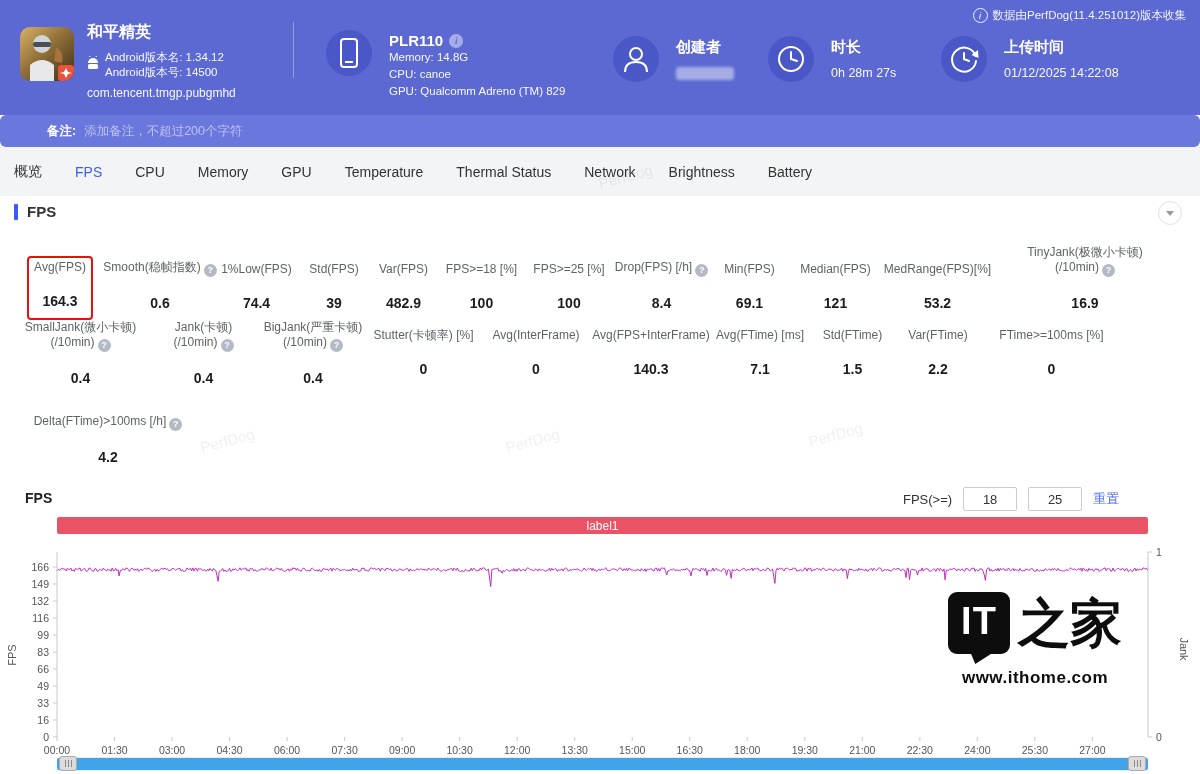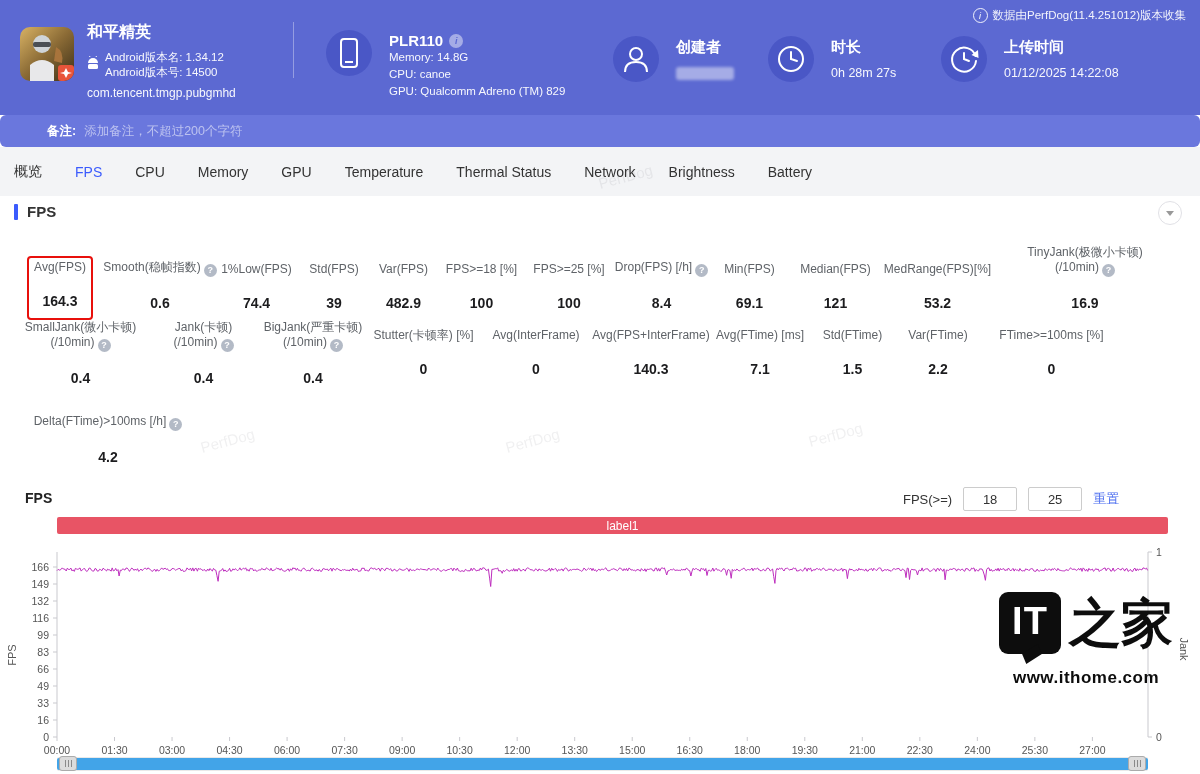--- a/index.html
+++ b/index.html
@@ -60,32 +60,32 @@
         background:#b3bac6;color:#fff;font-size:9px;font-weight:bold;margin-left:3px;vertical-align:-2px;cursor:pointer;}
 
   
   .chart-title{position:absolute;left:25px;top:490px;font-size:14px;font-weight:bold;color:#222;}
   .fps-filter{position:absolute;top:487px;left:903px;display:flex;align-items:center;gap:11px;}
   .fps-filter .flabel{font-size:13px;color:#333;}
   .fps-filter input{width:48px;height:20px;border:1px solid #ccc;border-radius:2px;text-align:center;font-size:13px;color:#333;
                     font-family:"Liberation Sans",sans-serif;outline:none;}
   .reset-link{font-size:13px;color:#4a6cf0;cursor:pointer;}
   .band{position:absolute;left:57px;top:517px;width:1091px;height:17px;background:#e85465;border-radius:2px;
-        color:#fff;font-size:12px;display:flex;align-items:center;justify-content:center;padding-left:20px;}
+        color:#fff;font-size:12px;display:flex;align-items:center;justify-content:center;}
   #fps-chart{position:absolute;left:0;top:537px;}
 
   
   .hscroll{position:absolute;left:57px;top:757px;width:1091px;height:14px;background:#e9e9e9;border-radius:2px;}
   .hs-track{position:absolute;left:0;top:1px;width:100%;height:12px;background:#42a4e8;border-radius:2px;cursor:pointer;}
   .hs-handle{position:absolute;top:-1px;width:18px;height:15px;background:#dcdcdc;border:1px solid #ababab;border-radius:3px;
              box-sizing:border-box;display:flex;align-items:center;justify-content:center;cursor:ew-resize;}
   .hs-handle .grip{width:7px;height:7px;background:repeating-linear-gradient(90deg,#8a8a8a 0 1px,transparent 1px 3px);}
 
   
-  .ithome{position:absolute;left:981px;top:592px;width:210px;text-align:center;color:#0d0d0d;}
+  .ithome{position:absolute;left:930px;top:592px;width:210px;text-align:center;color:#0d0d0d;}
   .ithome-row{display:flex;align-items:center;justify-content:center;gap:8px;}
   .it-logo{position:relative;background:#0d0d0d;color:#fff;font-weight:bold;font-size:38px;line-height:1;
            padding:10px 13px 14px;border-radius:9px;letter-spacing:1px;}
   .it-logo .tail{position:absolute;left:26px;bottom:-7px;width:14px;height:14px;background:#0d0d0d;transform:skewX(-30deg) rotate(45deg);}
   .zhijia{font-family:"DejaVu Serif",serif;font-weight:bold;font-size:52px;line-height:1;}
   .ithome-url{font-size:17px;font-weight:bold;margin-top:14px;letter-spacing:.5px;}
 </style>
 </head>
 <body>
 

